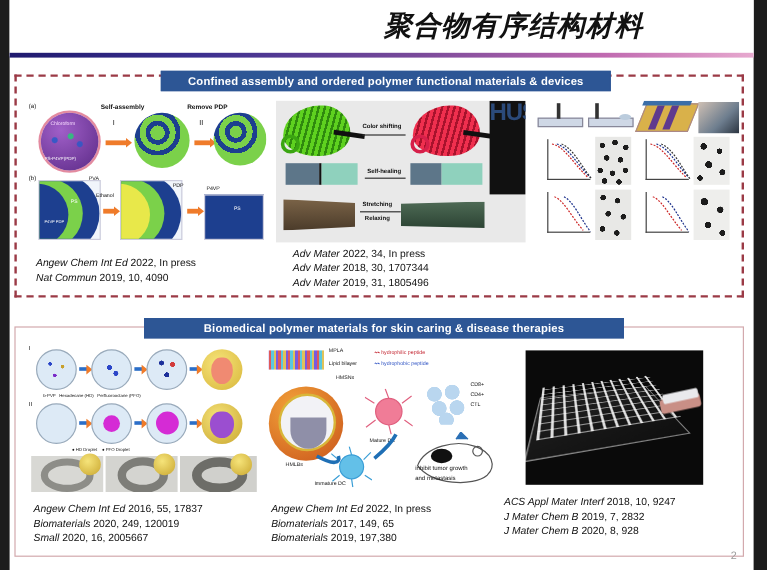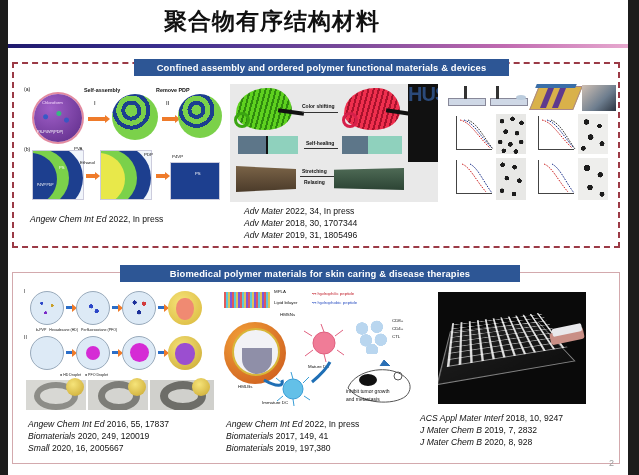--- a/index.html
+++ b/index.html
@@ -7,23 +7,23 @@
   body { font-family:"Liberation Sans", sans-serif; position:relative; overflow:hidden; }
 
   #slide {
     position:absolute; left:8px; top:0; width:620px; height:475px;
     background:#ffffff;
   }
 
   
   .title-bar { position:absolute; left:0; top:0; width:620px; height:47px; background:#fff; }
   .title-text {
-    position:absolute; left:0; top:6px; width:528px; text-align:center;
+    position:absolute; left:0; top:6px; width:528px; text-align:right;
     font-family:"DejaVu Sans","Liberation Sans",sans-serif;
-    font-size:23px; font-weight:bold; color:#111; letter-spacing:1px;
+    font-size:23px; font-weight:bold; color:#111; letter-spacing:1px;font-style:italic;
   }
   .title-rule {
     position:absolute; left:0; top:44px; width:620px; height:4px;
     background:linear-gradient(to right,#1f1a6e 0%, #3b2f8f 25%, #7a4a9a 55%, #c06ab0 80%, #e7a9cf 100%);
   }
 
   
   .sec1 {
     position:absolute; left:4px; top:62px; width:608px; height:186px;
     border:2px dashed #9b3a46;
@@ -263,20 +263,21 @@
     </div>
     <div class="sem" style="left:134px;top:74px;width:30px;height:42px;background:
       radial-gradient(circle at 30% 24%, #1c1c1c 0 3px, transparent 3.2px),
       radial-gradient(circle at 74% 40%, #1c1c1c 0 2.6px, transparent 2.8px),
       radial-gradient(circle at 40% 70%, #1c1c1c 0 2.6px, transparent 2.8px),
       radial-gradient(circle at 80% 86%, #1c1c1c 0 2.4px, transparent 2.6px), #eeeeec;"></div>
   </div>
 
   <div class="cites" style="left:22px;top:213px;">
     <div><span class="j">Angew Chem Int Ed</span> <span>2022, In press</span></div>
+    <div><span class="j">Nat Commun</span> <span>2019, 10, 4090</span></div>
   </div>
   <div class="cites" style="left:236px;top:205px;">
     <div><span class="j">Adv Mater</span> <span>2022, 34, In press</span></div>
     <div><span class="j">Adv Mater</span> <span>2018, 30, 1707344</span></div>
     <div><span class="j">Adv Mater</span> <span>2019, 31, 1805496</span></div>
   </div>
 
   <div class="sec2"></div>
   <div class="band band2">Biomedical polymer materials for skin caring &amp; disease therapies</div>
 
@@ -409,21 +410,21 @@
     <div style="position:absolute;right:4px;top:34px;width:30px;height:8px;background:#e9e9ec;transform:rotate(-12deg);border-radius:2px;"></div>
   </div>
 
   <div class="cites" style="left:20px;top:418px;">
     <div><span class="j">Angew Chem Int Ed</span> <span>2016, 55, 17837</span></div>
     <div><span class="j">Biomaterials</span> <span>2020, 249, 120019</span></div>
     <div><span class="j">Small</span> <span>2020, 16, 2005667</span></div>
   </div>
   <div class="cites" style="left:218px;top:418px;">
     <div><span class="j">Angew Chem Int Ed</span> <span>2022, In press</span></div>
-    <div><span class="j">Biomaterials</span> <span>2017, 149, 41</span></div>
+    <div><span class="j">Biomaterials</span> <span>2017, 149, 65</span></div>
     <div><span class="j">Biomaterials</span> <span>2019, 197,380</span></div>
   </div>
   <div class="cites" style="left:412px;top:412px;">
     <div><span class="j">ACS Appl Mater Interf</span> <span>2018, 10, 9247</span></div>
     <div><span class="j">J Mater Chem B</span> <span>2019, 7, 2832</span></div>
     <div><span class="j">J Mater Chem B</span> <span>2020, 8, 928</span></div>
   </div>
 
   <div class="pageno">2</div>
 </div>

